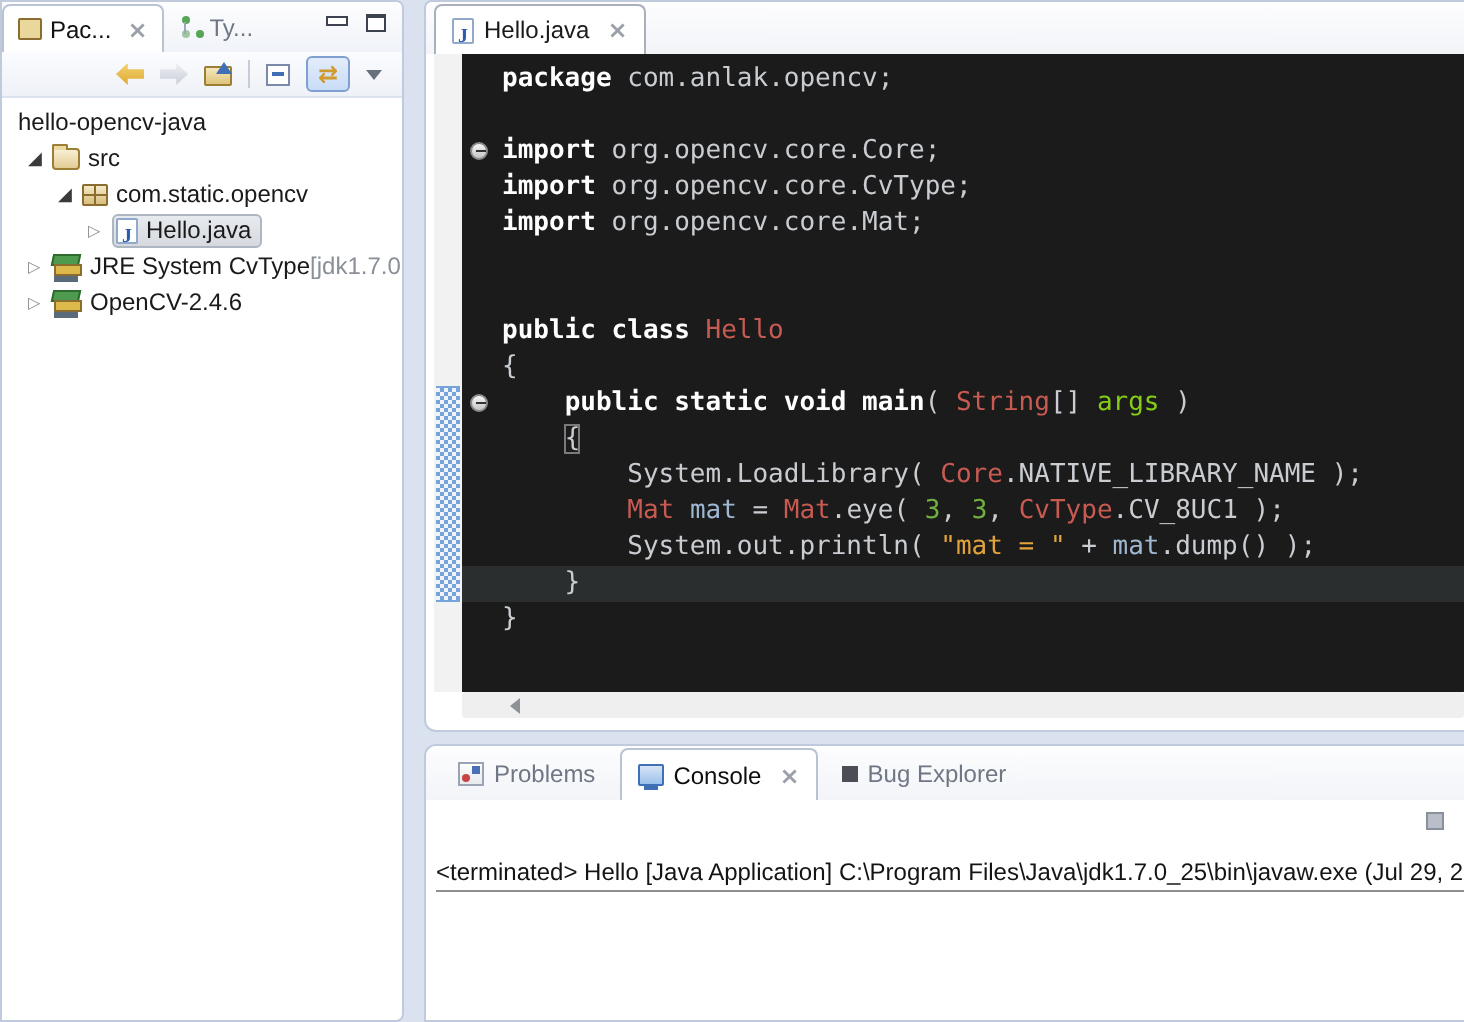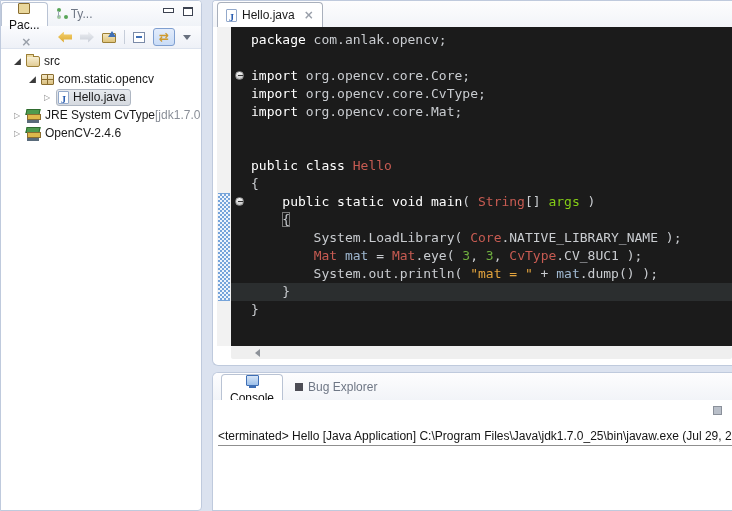--- a/index.html
+++ b/index.html
@@ -13,21 +13,21 @@
   }
   .panel { position:absolute; background:#fff; border:1px solid #bfcadd; border-radius:4px; overflow:hidden; }
 
   
   #left-panel { left:0; top:0; width:202px; height:511px; border-radius:0 4px 4px 0; }
   .view-tabbar { position:relative; height:25px; display:flex; align-items:flex-end;
     background:linear-gradient(#fdfdfe,#f0f3f8); }
   .view-tab { display:flex; align-items:center; gap:4px; height:24px; padding:0 7px;
     color:#6f7785; white-space:nowrap; }
   .view-tab.active { background:#fff; border:1px solid #b9c3d4; border-bottom:none;
-    border-radius:4px 4px 0 0; color:#111;flex-direction:column; }
+    border-radius:4px 4px 0 0; color:#111; }
   .winbtns { position:absolute; right:8px; top:6px; display:flex; gap:10px; }
   .lp-toolbar { height:23px; display:flex; align-items:center; justify-content:flex-end;
     gap:8px; padding-right:10px; background:linear-gradient(#fbfcfe,#eef1f7);
     border-bottom:1px solid #dde3ee; }
   #pe-tree { padding-top:3px; }
   .tree-row { display:flex; align-items:center; height:18px; white-space:nowrap; overflow:hidden; }
   .twistie { display:inline-block; width:12px; flex:none; font-size:8px; color:#8b8b8b; text-align:left; }
   .twistie.exp { color:#3a3a3a; font-size:9px; }
   .tree-label { margin-left:4px; }
   .tree-dim { color:#8a8f98; }
@@ -104,41 +104,41 @@
     background-size:4px 4px; background-position:0 0,2px 2px;
     border-top:1px solid #76a4da; border-bottom:1px solid #76a4da; }
   #code { position:absolute; left:14px; top:0; right:0; height:100%;
     padding:4px 0 0 20px; font:13px/18px "DejaVu Sans Mono","Liberation Mono",monospace;
     white-space:pre; color:#c9ccd0; overflow:hidden; }
   .code-line { height:18px; }
   .code-line.current { background:#2b2e2f; margin-left:-20px; padding-left:20px; }
   .fold { position:absolute; left:18px; width:9px; height:9px; border-radius:50%;
     background:linear-gradient(#f5f5f5,#c4c4c4); border:1px solid #8a8a8a; }
   .fold::before { content:""; position:absolute; left:2px; top:3px; width:5px; height:1px; background:#333; }
-  .tk-kw { color:#ffffff; font-weight:normal; }
+  .tk-kw { color:#ffffff; font-weight:bold; }
   .tk-pln { color:#c9ccd0; }
   .tk-cls { color:#c75b52; }
   .tk-num { color:#6fae3f; }
   .tk-str { color:#e2a33d; }
   .tk-var { color:#9fb8d1; }
   .tk-par { color:#84cc16; }
   .tk-sm  { color:#c9ccd0; }
   .tk-brk { color:#c9ccd0; outline:1px solid #7a7a7a; outline-offset:-1px; }
   .ed-hscroll { position:absolute; left:4px; right:0; top:345px; height:14px; background:#fff; }
   .ed-hscroll .track { position:absolute; left:14px; right:0; top:0; height:13px; background:#efefef; border-radius:2px; }
   .scroll-arrow { position:absolute; left:24px; top:3px; width:0; height:0;
     border-top:4px solid transparent; border-bottom:4px solid transparent; border-right:5px solid #8d9299; }
 
   
   #bottom-panel { left:212px; top:372px; width:520px; height:139px; border-right:none; border-radius:6px 0 0 0; }
   .bp-tabbar { position:relative; height:27px; display:flex; align-items:flex-end; gap:4px;
     padding-left:8px; background:linear-gradient(#fdfdfe,#f2f4f8); white-space:nowrap; overflow:hidden; }
   .bp-tab { display:flex; align-items:center; gap:5px; height:26px; padding:0 8px; color:#6f7785; }
   .bp-tab.active { background:#fff; border:1px solid #b9c3d4; border-bottom:none;
-    border-radius:4px 4px 0 0; color:#0d0d0d;flex-direction:column; }
+    border-radius:4px 4px 0 0; color:#0d0d0d; }
   .ic-problems { width:13px; height:12px; border:1px solid #9aa4b5; background:linear-gradient(#fcfcfc,#e8eaee); }
   .ic-problems::before { content:""; position:absolute; left:1px; bottom:1px; width:4px; height:4px;
     border-radius:50%; background:#c84545; }
   .ic-problems::after { content:""; position:absolute; right:1px; top:1px; width:4px; height:4px;
     background:#4a6fb5; }
   .ic-javadoc::before { content:"@"; color:#3b6fb5; font:bold 12px/12px "Liberation Sans",sans-serif; }
   .ic-declaration { width:10px; height:13px; background:#fff; border:1px solid #9aa4b5; }
   .ic-declaration::after { content:""; position:absolute; right:-3px; top:4px; width:0; height:0;
     border-top:3px solid transparent; border-bottom:3px solid transparent; border-left:6px solid #d9a53c; }
   .ic-search { width:14px; height:13px; }
@@ -184,20 +184,23 @@
       <span class="ic ic-fwd"></span>
       <span class="ic ic-up"></span>
       <span class="tb-sep"></span>
       <span class="ic ic-collapseall"></span>
       <span class="btn-pressed">
         <span class="ic ic-link"></span>
       </span>
       <span class="ic ic-viewmenu"></span>
     </div>
   <div id="pe-tree">
+      <div class="tree-row" style="padding-left: 4px;">
+        <span class="tree-label">hello-opencv-java</span>
+      </div>
       <div class="tree-row" style="padding-left: 13px;">
         <span class="twistie exp">◢</span>
         <span class="ic ic-srcfolder"></span>
         <span class="tree-label">src</span>
       </div>
       <div class="tree-row" style="padding-left: 28px;">
         <span class="twistie exp">◢</span>
         <span class="ic ic-package"></span>
         <span class="tree-label">com.static.opencv</span>
       </div>
@@ -242,20 +245,24 @@
   </div>
   <div class="ed-hscroll">
     <div class="track">
       <span class="scroll-arrow"></span>
     </div>
   </div>
 </div>
 
 <div id="bottom-panel" class="panel">
   <div id="bp-tabs" class="bp-tabbar">
+      <div class="bp-tab">
+        <span class="ic ic-problems"></span>
+        <span>Problems</span>
+      </div>
       <div class="bp-tab active">
         <span class="ic ic-console"></span>
         <span>Console</span>
         <span class="close-x">×</span>
       </div>
       <div class="bp-tab">
         <span class="ic ic-darksq"></span>
         <span>Bug Explorer</span>
       </div>
     </div>

